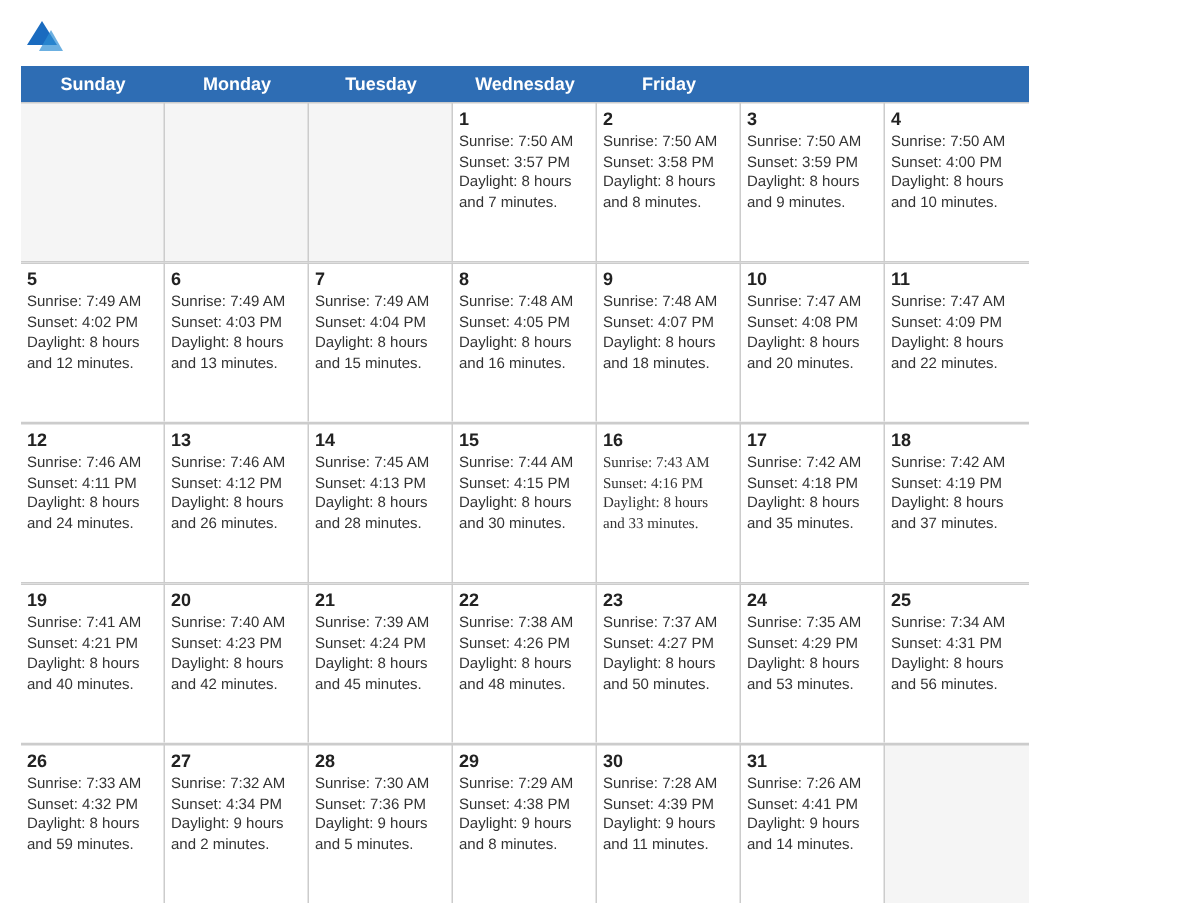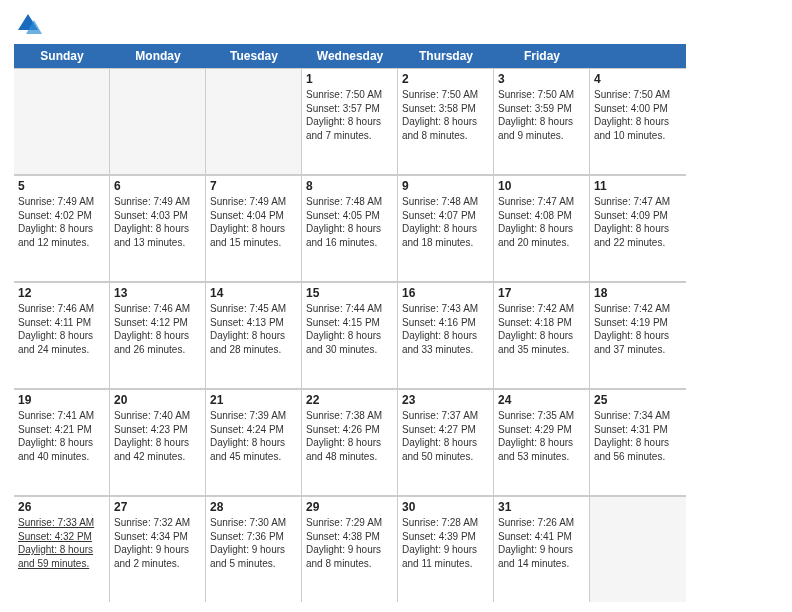--- a/index.html
+++ b/index.html
@@ -139,21 +139,20 @@
       <div class="subtitle"></div>
     </div>
   </div>
 
   <div class="calendar">
     <div class="cal-header">
     <div class="cal-header-cell">Sunday</div>
         <div class="cal-header-cell">Monday</div>
         <div class="cal-header-cell">Tuesday</div>
         <div class="cal-header-cell">Wednesday</div>
-        <div class="cal-header-cell">Thursday</div>
         <div class="cal-header-cell">Friday</div>
       </div>
     <div class="cal-body">
     <div class="cal-row">
           <div class="cal-cell empty"></div>
           <div class="cal-cell empty"></div>
           <div class="cal-cell empty"></div>
           <div class="cal-cell">
             <div class="day-num">1</div>
             <div class="cell-text" style="white-space: pre-line;">Sunrise: 7:50 AM
@@ -258,21 +257,21 @@
           </div>
           <div class="cal-cell">
             <div class="day-num">15</div>
             <div class="cell-text" style="white-space: pre-line;">Sunrise: 7:44 AM
 Sunset: 4:15 PM
 Daylight: 8 hours
 and 30 minutes.</div>
           </div>
           <div class="cal-cell">
             <div class="day-num">16</div>
-            <div class="cell-text" style="white-space: pre-line;">Sunrise: 7:43 AM
+            <div class="cell-text" style="white-space: pre-line; font-family: Liberation Serif, serif;">Sunrise: 7:43 AM
 Sunset: 4:16 PM
 Daylight: 8 hours
 and 33 minutes.</div>
           </div>
           <div class="cal-cell">
             <div class="day-num">17</div>
             <div class="cell-text" style="white-space: pre-line;">Sunrise: 7:42 AM
 Sunset: 4:18 PM
 Daylight: 8 hours
 and 35 minutes.</div>
@@ -332,21 +331,21 @@
             <div class="day-num">25</div>
             <div class="cell-text" style="white-space: pre-line;">Sunrise: 7:34 AM
 Sunset: 4:31 PM
 Daylight: 8 hours
 and 56 minutes.</div>
           </div>
         </div>
         <div class="cal-row">
           <div class="cal-cell">
             <div class="day-num">26</div>
-            <div class="cell-text" style="white-space: pre-line; text-decoration: underline;">Sunrise: 7:33 AM
+            <div class="cell-text" style="white-space: pre-line;">Sunrise: 7:33 AM
 Sunset: 4:32 PM
 Daylight: 8 hours
 and 59 minutes.</div>
           </div>
           <div class="cal-cell">
             <div class="day-num">27</div>
             <div class="cell-text" style="white-space: pre-line;">Sunrise: 7:32 AM
 Sunset: 4:34 PM
 Daylight: 9 hours
 and 2 minutes.</div>

